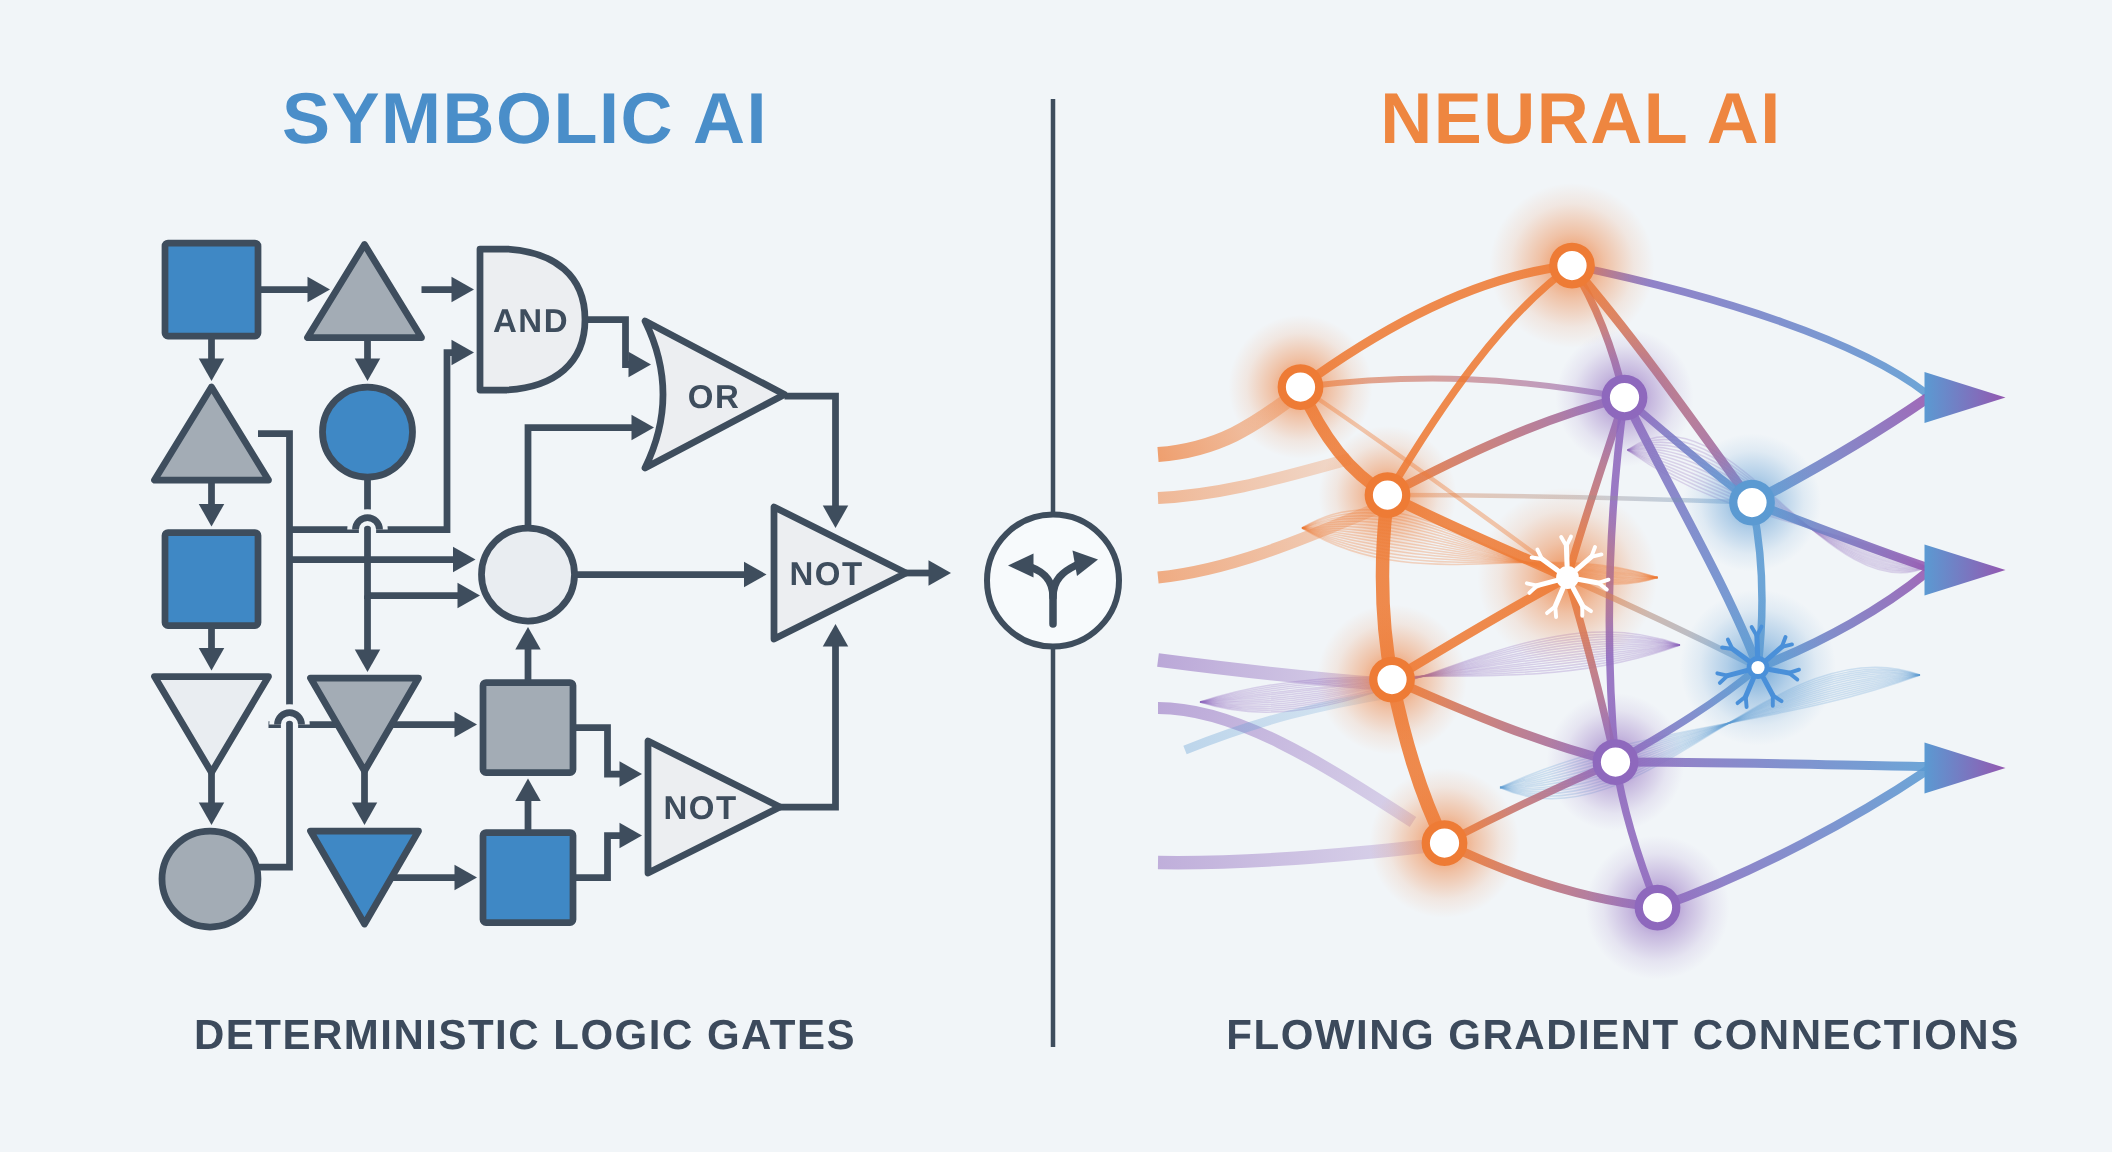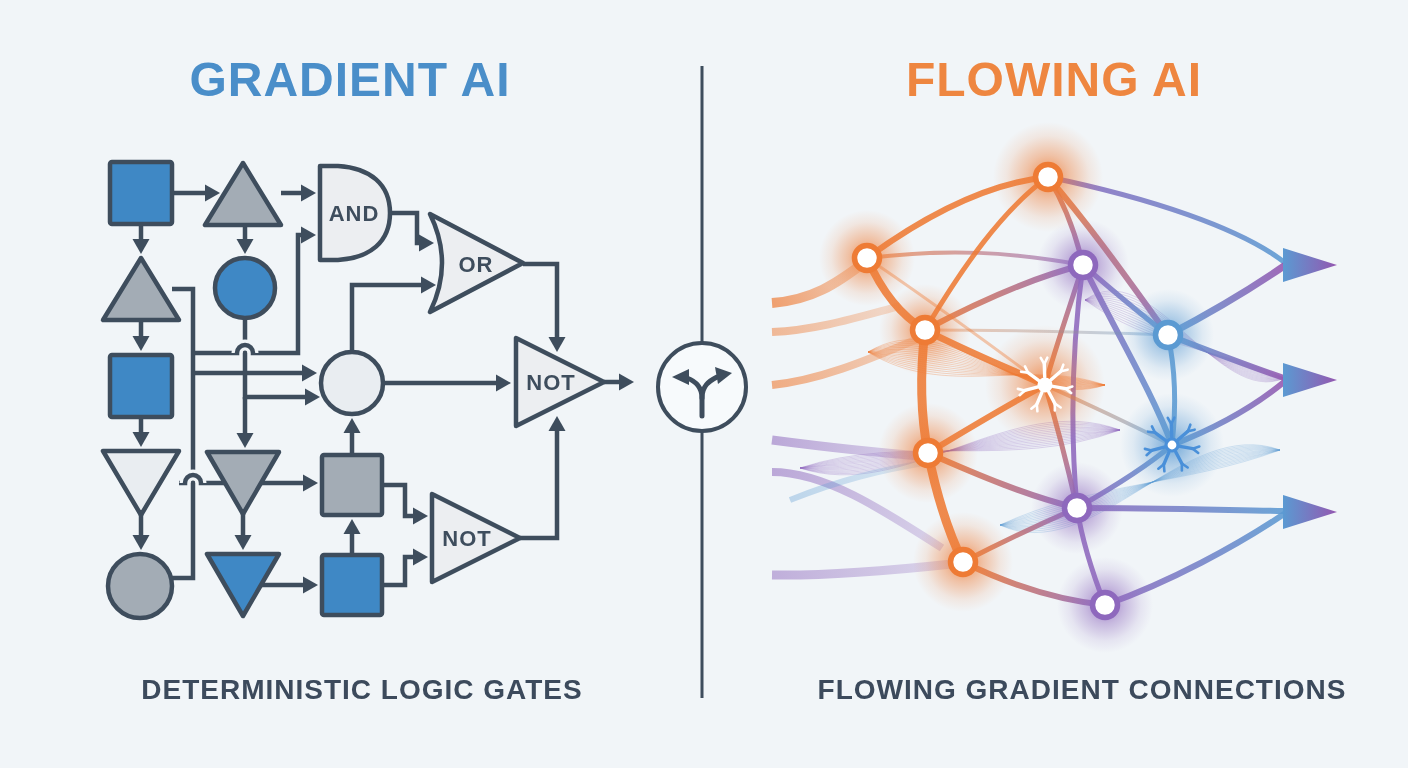--- a/index.html
+++ b/index.html
@@ -5,21 +5,21 @@
   html,body{margin:0;padding:0;background:#e8edf2;}
   .canvas{position:relative;width:1408px;height:768px;background:#f1f5f8;overflow:hidden;
           font-family:"Liberation Sans", sans-serif;}
   svg{position:absolute;left:0;top:0;}
   .title{position:absolute;top:52px;width:700px;text-align:center;
          font-size:48px;font-weight:bold;letter-spacing:1px;}
   .title.left{left:0;}
   .title.right{left:704px;}
   .caption{position:absolute;top:674px;width:700px;text-align:center;
            font-size:28px;font-weight:bold;letter-spacing:1px;}
-  .caption.left{left:0;padding-left:12px;}
+  .caption.left{left:0;}
   .caption.right{left:704px;margin-left:28px;}
 </style>
 </head>
 <body>
 
 <div class="canvas">
   <svg id="gfx" width="1408" height="768" viewBox="0 0 1408 768">
       <defs>
         <linearGradient id="g0" gradientUnits="userSpaceOnUse" x1="772" y1="303" x2="865" y2="262">
           <stop offset="0" stop-color="#ee7b35" stop-opacity="0.7"></stop>
@@ -529,17 +529,17 @@
         <g>
           <circle cx="963" cy="562" r="50" fill="url(#r50)"></circle>
           <circle cx="963" cy="562" r="12.5" fill="#ffffff" stroke="#ee7b35" stroke-width="5.5"></circle>
         </g>
         <g>
           <circle cx="1105" cy="605" r="48" fill="url(#r51)"></circle>
           <circle cx="1105" cy="605" r="12.5" fill="#ffffff" stroke="#8e68bd" stroke-width="5.5"></circle>
         </g>
       </g>
     </svg>
-  <div class="title left" style="color: rgb(74, 142, 201);">GRADIENT AI</div>
-  <div class="title right" style="color: rgb(238, 134, 64);">FLOWING AI</div>
+  <div class="title left" style="color: rgb(74, 142, 201);">SYMBOLIC AI</div>
+  <div class="title right" style="color: rgb(238, 134, 64);">NEURAL AI</div>
   <div class="caption left" style="color: rgb(60, 74, 92);">DETERMINISTIC LOGIC GATES</div>
   <div class="caption right" style="color: rgb(60, 74, 92);">FLOWING GRADIENT CONNECTIONS</div>
 </div>
 
 </body></html>

